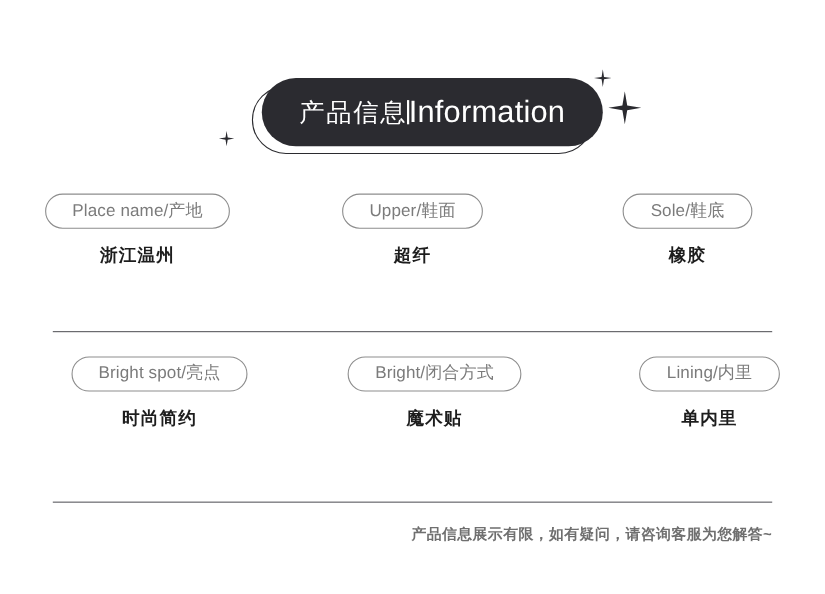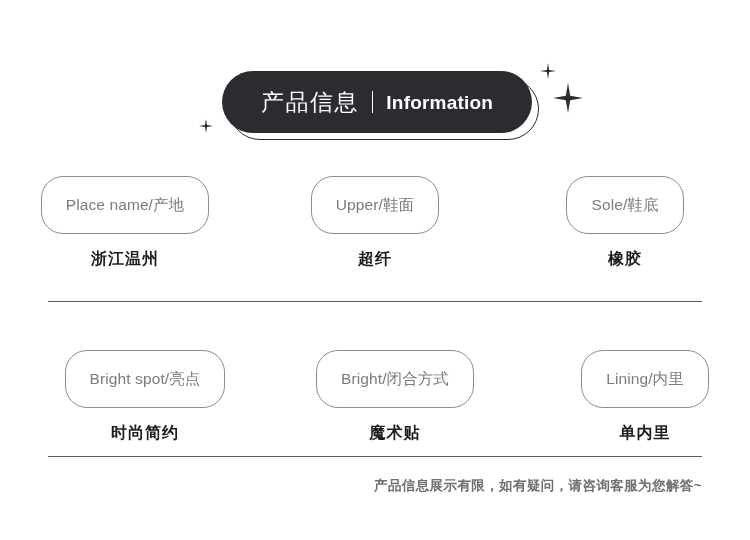--- a/index.html
+++ b/index.html
@@ -36,51 +36,50 @@
     top: 7px;
     width: 100%;
     height: 100%;
     box-sizing: border-box;
     border: 1.3px solid #2b2b2f;
     border-radius: 31px;
     background: transparent;
   }
   .badge-solid {
     position: absolute;
-    left: 0;
+    left: 16px;
     top: 0;
     width: 100%;
     height: 100%;
     box-sizing: border-box;
     background: #2b2b30;
     border-radius: 31px;
     display: flex;
     align-items: center;
     justify-content: center;
-    gap: 13px;
   }
   .badge-cn {
     color: #ffffff;
     font-size: 23px;
     letter-spacing: 1.5px;
     line-height: 1;
     font-weight: 400;
   }
   .badge-sep {
     width: 1.4px;
     height: 22px;
     background: #ffffff;
     display: block;
   }
   .badge-en {
     color: #ffffff;
-    font-size: 19px;
+    font-size: 28px;
     letter-spacing: 0.2px;
     line-height: 1;
-    font-weight: 700;
+    font-weight: 400;
   }
 
   
   .sparkle {
     position: absolute;
     display: block;
   }
   .sparkle svg { display: block; }
 
   
@@ -97,21 +96,21 @@
   .spec-cell {
     width: 250px;
     display: flex;
     flex-direction: column;
     align-items: center;
   }
   .spec-pill {
     box-sizing: border-box;
     border: 1.2px solid #8d8d8d;
     border-radius: 22px;
-    height: 58px;
+    height: 32px;
     padding: 0 24px;
     display: inline-flex;
     align-items: center;
     justify-content: center;
     background: #ffffff;
   }
   .spec-pill-label {
     color: #7b7b7b;
     font-size: 15.5px;
     line-height: 1;

